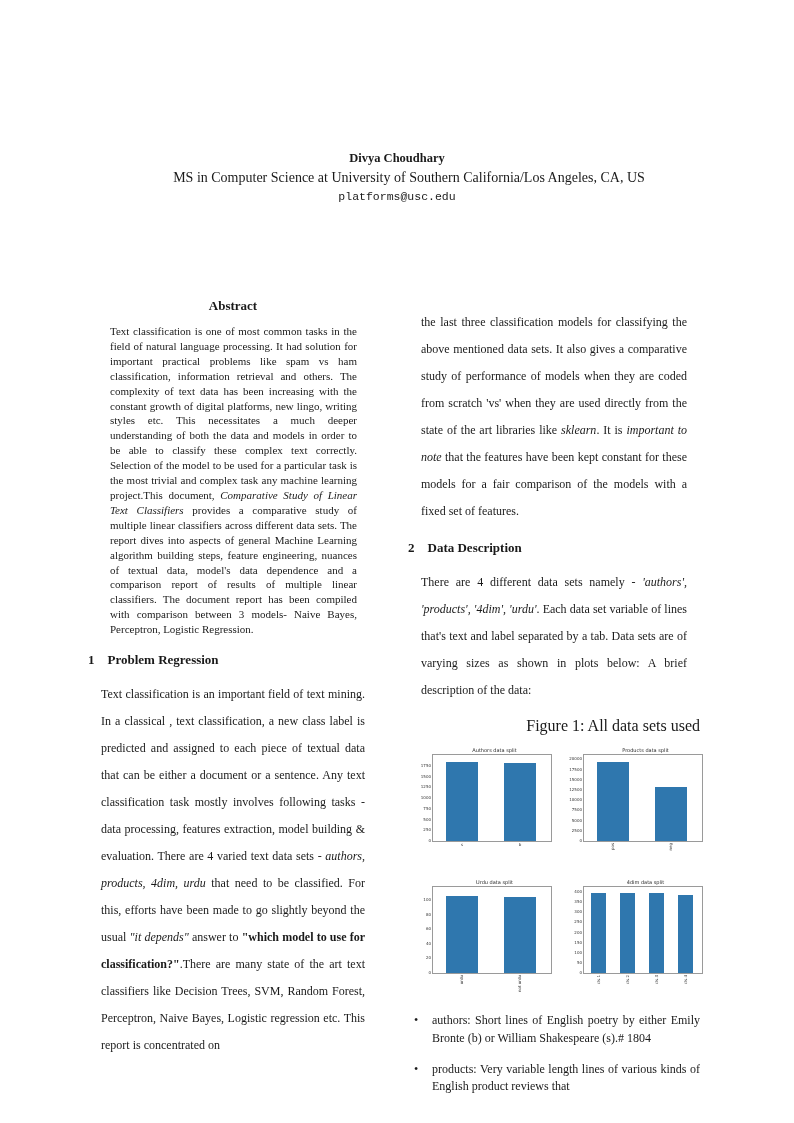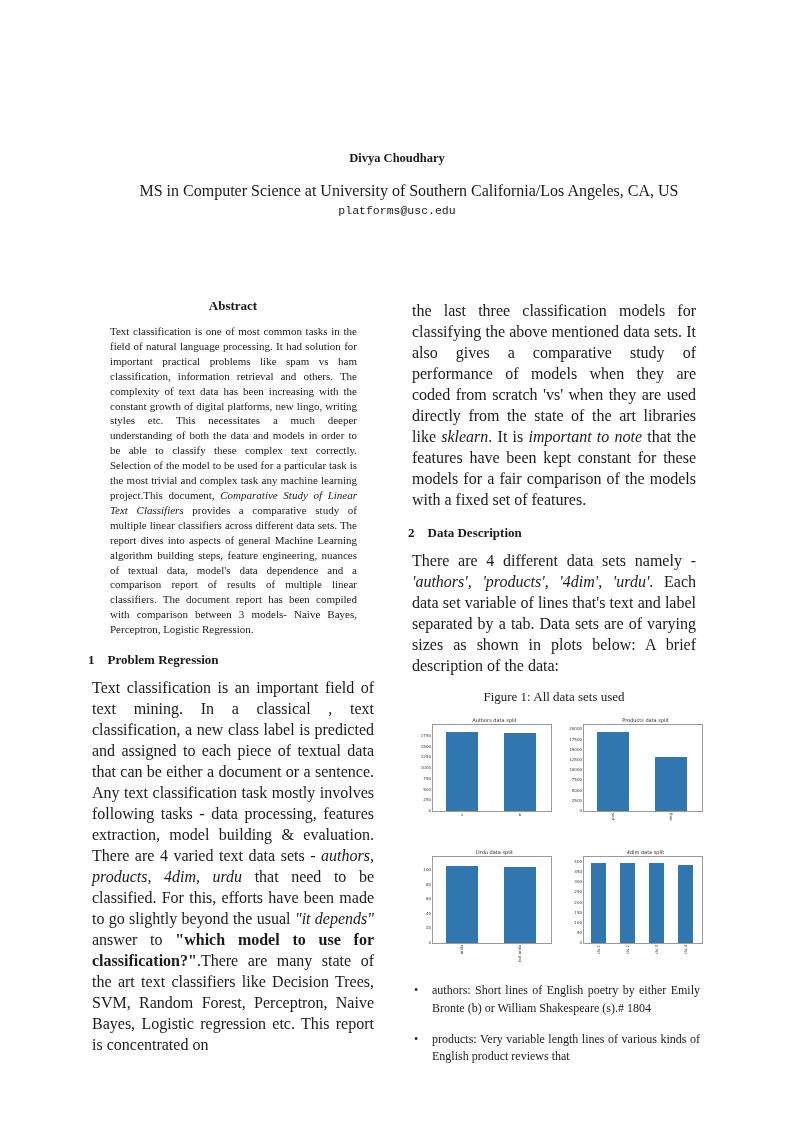--- a/index.html
+++ b/index.html
@@ -7,36 +7,36 @@
     position:relative; width:794px; height:1123px; background:#ffffff;
     font-family:"Liberation Serif", serif; color:#1a1a1a; margin:0 auto;
     overflow:hidden;
   }
   .doc-title{
     position:absolute; left:0; top:92px; width:100%;
     text-align:center; font-size:17px; font-weight:bold;
   }
   .author-block{ position:absolute; left:0; top:151px; width:100%; text-align:center; }
   .author-name{ font-size:12.5px; font-weight:bold; }
-  .author-affil{ font-size:16px; margin-top:16px;padding-left:24px; }
+  .author-affil{ font-size:14px; margin-top:4px;padding-left:24px; }
   .author-email{ font-family:"Liberation Mono","DejaVu Sans Mono",monospace; font-size:11.5px; margin-top:4px; }
 
   .col{ position:absolute; top:296px; width:290px; }
   .col-left{ left:88px; }
   .col-right{ left:408px; width:292px; }
 
   .abstract-heading{ text-align:center; font-size:13px; font-weight:bold; margin:2px 0 10px 0; }
   .abstract-body{ font-size:11px; line-height:14.9px; text-align:justify; padding:0 21px 0 22px; }
 
   .sec-heading{ font-size:13px; font-weight:bold; margin:15px 0 9px 0; }
   .sec-heading .sec-num{ margin-right:13px; }
 
-  .body-par{ font-size:16px; line-height:21px; text-align:justify; margin:4px; }
+  .body-par{ font-size:12px; line-height:27px; text-align:justify; margin:13px; }
 
-  .fig-caption{ text-align:center; font-size:13px; margin-top:13px; }
+  .fig-caption{ text-align:right; font-size:16px; margin-top:13px; }
 
   .fig-grid{
     margin-top:11px; margin-left:8px; width:292px;
     display:grid; grid-template-columns:141px 141px; grid-column-gap:10px; grid-row-gap:14px;
   }
   .chart-cell{ position:relative; width:141px; height:118px; }
   .chart-title{ font-family:"DejaVu Sans",sans-serif; font-size:5px; color:#262626; text-align:center; margin-left:16px; height:8px; line-height:8px; }
   .plot{ position:relative; margin-left:16px; width:120px; height:88px; border:1px solid #9a9a9a; background:#fff; box-sizing:border-box; }
   .bar{ position:absolute; bottom:0; }
   .ylab{ position:absolute; right:calc(100% + 2px); font-family:"DejaVu Sans",sans-serif; font-size:4px; line-height:4px; color:#333; transform:translateY(50%); white-space:nowrap; }

